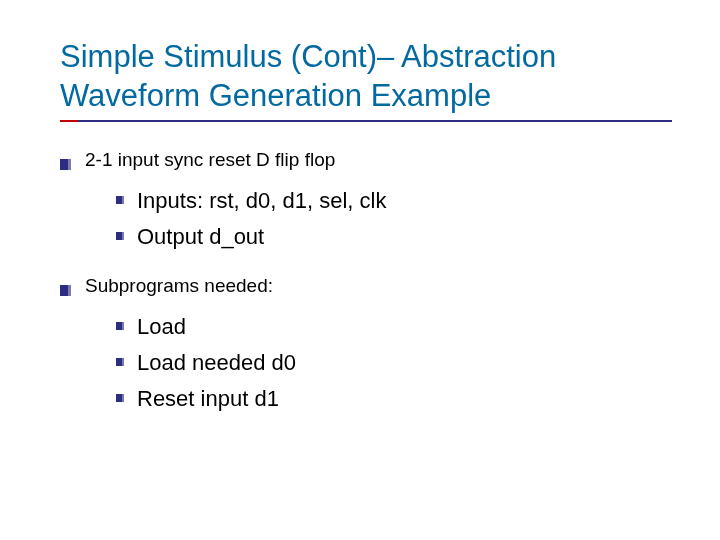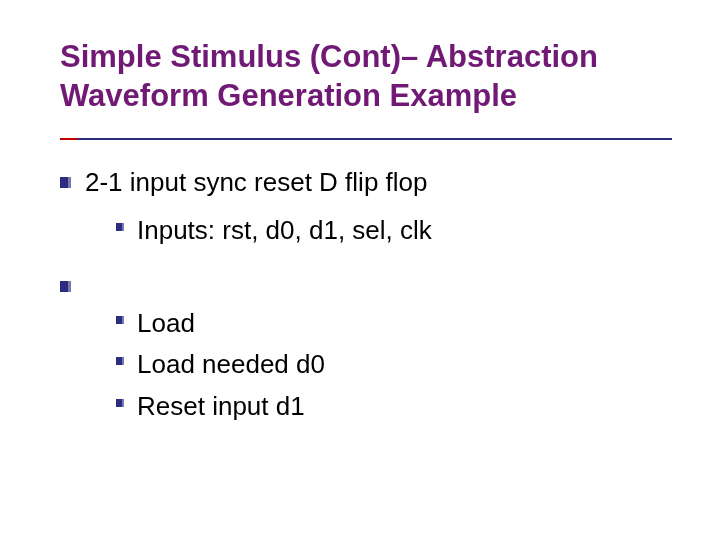--- a/index.html
+++ b/index.html
@@ -10,24 +10,24 @@
     background: #fff;
     font-family: Verdana, Geneva, sans-serif;
     color: #000;
     overflow: hidden;
   }
   .slide {
     padding: 38px 48px 20px 60px;
   }
   .title {
     font-size: 31px;
-    font-weight: 700;
+    font-weight: 400;
     line-height: 1.25;
-    color: #701a75;
-    margin-bottom: 22px;
+    color: #0369a1;
+    margin-bottom: 4px;
   }
   .title-underline {
     width: 100%;
     height: 2px;
     background: #2c2c80;
     position: relative;
     margin-bottom: 26px;
   }
   .title-underline::after {
     content: "";
@@ -55,21 +55,21 @@
   .lvl1 .bullet::after {
     content: "";
     position: absolute;
     right: 0;
     top: 0;
     width: 3px;
     height: 11px;
     background: #7a7ab0;
   }
   .lvl1 .txt {
-    font-size: 26px;
+    font-size: 19px;
     line-height: 1.3;
   }
   .sublist {
     margin: 0 0 22px 56px;
   }
   .lvl2 {
     display: flex;
     align-items: flex-start;
     gap: 13px;
     margin: 6px 0;
@@ -85,45 +85,50 @@
   .lvl2 .bullet::after {
     content: "";
     position: absolute;
     right: 0;
     top: 0;
     width: 2px;
     height: 8px;
     background: #7a7ab0;
   }
   .lvl2 .txt {
-    font-size: 26px;
+    font-size: 22px;
     line-height: 1.35;
   }
 </style>
 </head>
 <body>
 
 <div class="slide">
 
   <div class="title">Simple Stimulus (Cont)– Abstraction Waveform Generation Example</div>
   <div class="title-underline"></div>
 
   <div class="lvl1">
     <div class="bullet"></div>
     <div class="txt">2-1 input sync reset D flip flop</div>
   </div>
   <div class="sublist">
     <div class="lvl2">
       <div class="bullet"></div>
       <div class="txt">Inputs: rst, d0, d1, sel, clk</div>
     </div>
+    <div class="lvl2">
+      <div class="bullet"></div>
+      <div class="txt">Output d_out</div>
+    </div>
   </div>
 
   <div class="lvl1">
     <div class="bullet"></div>
+    <div class="txt">Subprograms needed:</div>
   </div>
   <div class="sublist">
     <div class="lvl2">
       <div class="bullet"></div>
       <div class="txt">Load</div>
     </div>
     <div class="lvl2">
       <div class="bullet"></div>
       <div class="txt">Load needed d0</div>
     </div>

